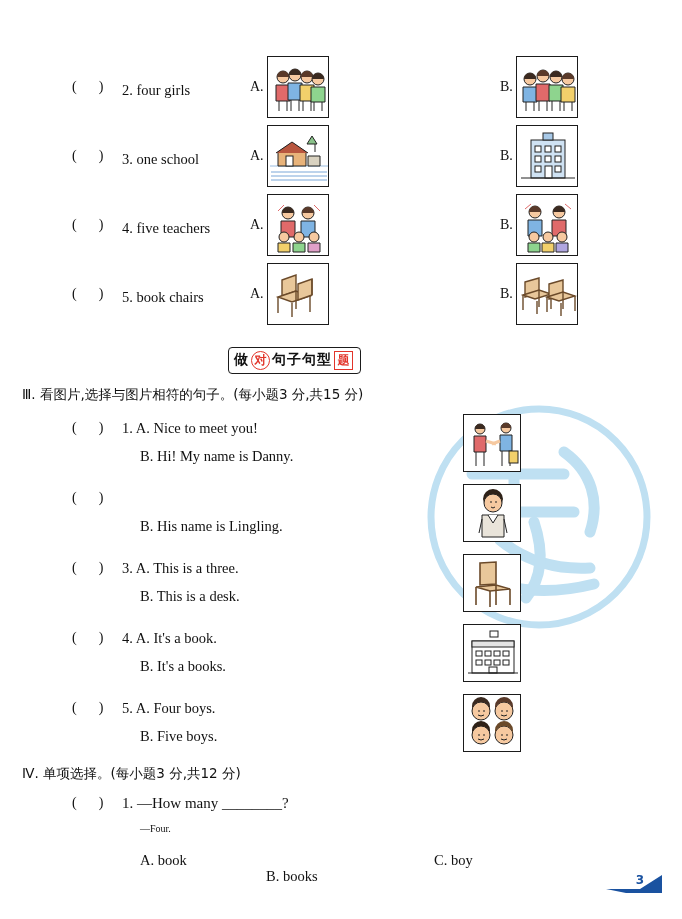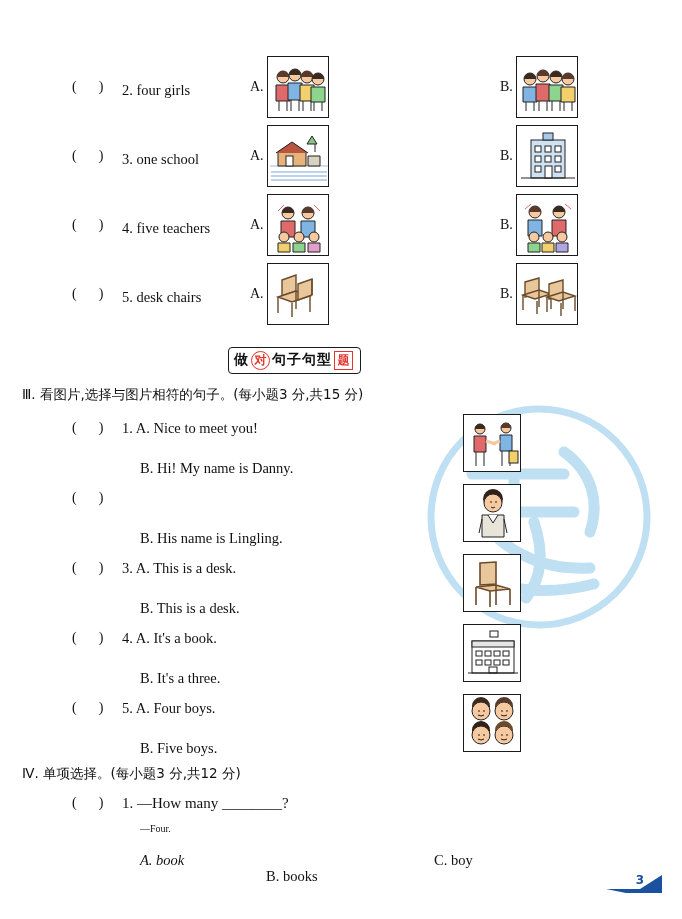--- a/index.html
+++ b/index.html
@@ -122,40 +122,40 @@
     font-family: "Liberation Serif", serif;
   }
   .sec-head .cn { font-family: "DejaVu Sans", sans-serif; font-size: 13.5px; }
 
   
   .iii-items { position: absolute; left: 0; top: 420px; width: 682px; }
   .iii-item { position: relative; height: 70px; }
   .iii-bracket { position:absolute; left: 72px; font-size: 14px; }
   .iii-bracket .rp { margin-left: 22px; }
   .iii-lineA { position:absolute; left: 122px; top: 0px; font-size: 14.5px; white-space: nowrap; }
-  .iii-lineB { position:absolute; left: 140px; top: 28px; font-size: 14.5px; white-space: nowrap; margin-top: 12px; }
+  .iii-lineB { position:absolute; left: 140px; top: 28px; font-size: 14.5px; white-space: nowrap; }
   .iii-pic {
     position: absolute;
     left: 463px; top: -6px;
     width: 58px; height: 58px;
     border: 1px solid #1b1b1b;
     background:#fff;
     overflow:hidden;
   }
 
   
   .iv-head { position:absolute; left: 22px; top: 765px; font-size: 14.5px; }
   .iv-item { position: absolute; left:0; top: 795px; width:682px; }
   .iv-bracket { position:absolute; left:72px; font-size:14px; }
   .iv-bracket .rp { margin-left: 22px; }
   .iv-q { position:absolute; left:122px; top:0; font-size:15px; white-space:nowrap; }
   .iv-ans { position:absolute; left:140px; top:28px; font-size:10px; }
   .iv-choices { position:absolute; top:57px; left:0; width:682px; font-size:14.5px; }
   .iv-choices span { position:absolute; }
-  .ch0 { left: 140px; font-style: italic; }
+  .ch0 { left: 140px; }
   .ch1 { left: 266px; margin-top: 16px; }
   .ch2 { left: 434px; }
 
   
   .page-num {
     position:absolute;
     right: 16px; bottom: 12px;
     width: 60px; height: 34px;
   }
   .page-num .num {
@@ -350,21 +350,21 @@
         </span>
       </div>
     </div>
 
     <div class="pic-row">
       <div class="bracket">
         <span class="lp">(</span><span class="rp">)</span>
       </div>
       <div class="q-text">
         <span>5.</span>
-        <span>desk chairs</span>
+        <span>book chairs</span>
       </div>
       <div class="opt a">
         <span class="opt-letter">A.</span>
         <span class="pic-box">
           <svg width="62" height="62" viewBox="0 0 62 62">
             <g stroke="#6b4a2a" stroke-width="1.4" fill="#e8c79a">
               <path d="M14 16 l14 -5 v16 l-14 5z"></path>
               <path d="M10 33 l18 -6 l14 5 l-18 6z"></path>
               <path d="M10 33 v16 M28 27 v18 M42 32 v16 M24 39 v14"></path>
               <path d="M30 20 l14 -5 v16 l-14 5z" fill="#e8c79a"></path>
@@ -453,21 +453,21 @@
         </svg>
       </div>
     </div>
 
     <div class="iii-item">
       <div class="iii-bracket">
         <span>(</span><span class="rp">)</span>
       </div>
       <div class="iii-lineA">
         <span>3.</span>
-        <span>A. This is a desk.</span>
+        <span>A. This is a three.</span>
       </div>
       <div class="iii-lineB">B. This is a desk.</div>
       <div class="iii-pic">
         <svg width="58" height="58" viewBox="0 0 58 58">
           <g stroke="#6b4a2a" stroke-width="1.6" fill="#e8c79a">
             <path d="M16 8 l16 -1 v22 l-16 1z"></path>
             <path d="M12 32 l20 -2 l14 4 l-20 2z"></path>
             <path d="M12 32 v18 M32 30 v20 M46 34 v16 M26 36 v16"></path>
           </g>
         </svg>
@@ -475,21 +475,21 @@
     </div>
 
     <div class="iii-item">
       <div class="iii-bracket">
         <span>(</span><span class="rp">)</span>
       </div>
       <div class="iii-lineA">
         <span>4.</span>
         <span>A. It's a book.</span>
       </div>
-      <div class="iii-lineB">B. It's a three.</div>
+      <div class="iii-lineB">B. It's a books.</div>
       <div class="iii-pic">
         <svg width="58" height="58" viewBox="0 0 58 58">
           <g stroke="#222" stroke-width="1" fill="none">
             <rect x="26" y="6" width="8" height="6" fill="#fff"></rect>
             <rect x="8" y="16" width="42" height="32" fill="#fff"></rect>
             <rect x="8" y="16" width="42" height="6" fill="#e5e5e5"></rect>
             <g>
               <rect x="12" y="26" width="6" height="5"></rect>
                 <rect x="21" y="26" width="6" height="5"></rect>
               <rect x="30" y="26" width="6" height="5"></rect>

